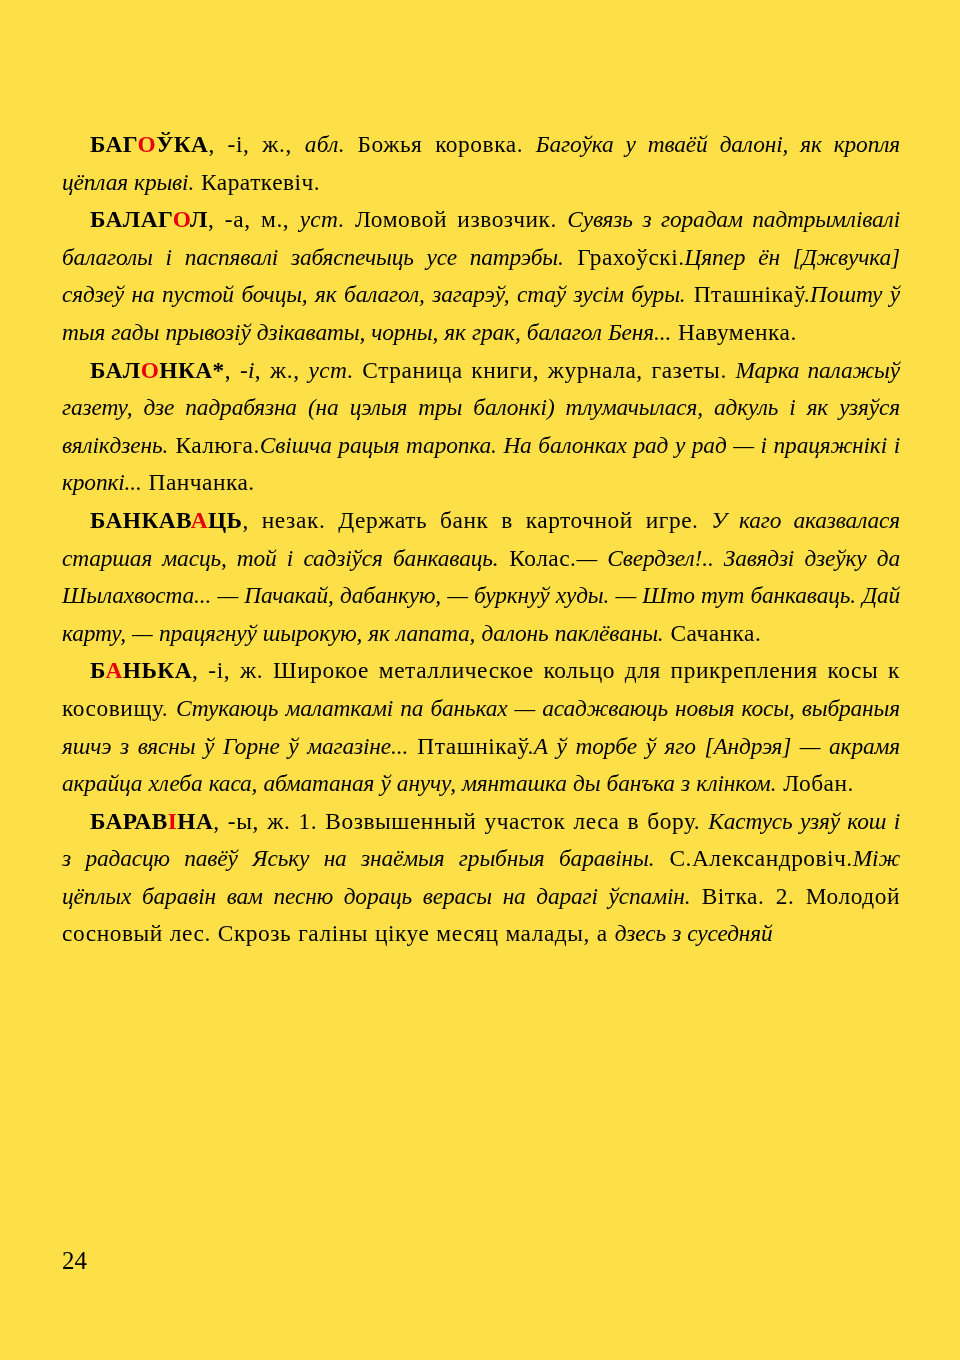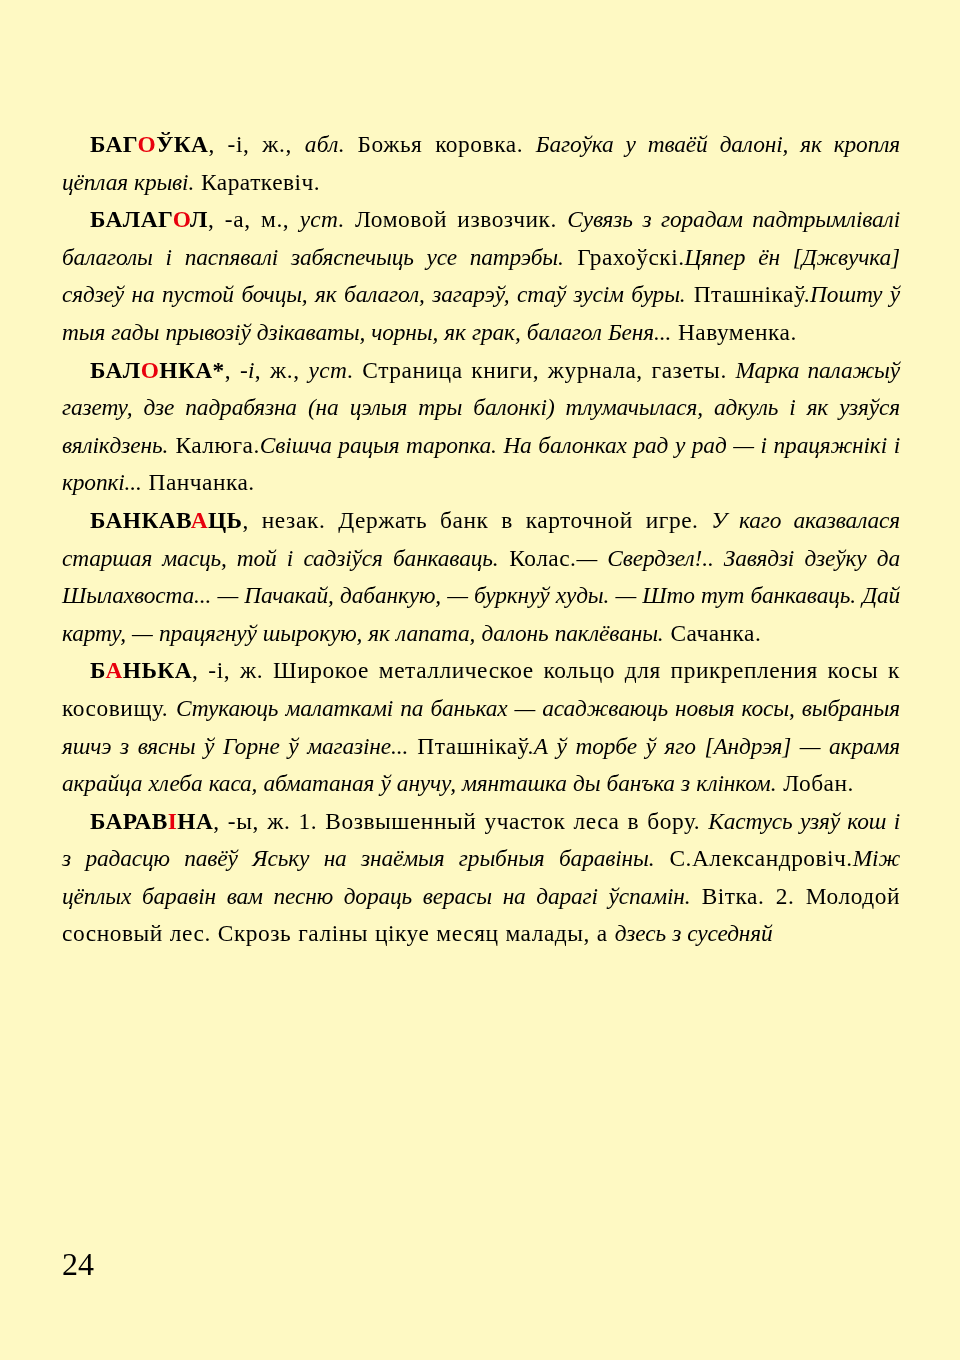--- a/index.html
+++ b/index.html
@@ -14,21 +14,21 @@
     font-family: "Liberation Serif", "DejaVu Serif", serif;
     color: #000000;
     overflow: hidden;
   }
 
   .page {
     position: absolute;
     left: 0; top: 0;
     width: 960px;
     height: 1360px;
-    background: #fef9c3;
+    background: #fde047;
   }
 
   .text-column {
     position: absolute;
     left: 62px;
     top: 126px;
     width: 838px;
   }
 
   .entry {
@@ -94,21 +94,21 @@
   }
 
   .sense-num {
     letter-spacing: 0.55px;
   }
 
   .folio {
     position: absolute;
     left: 62px;
     top: 1248px;
-    font-size: 32px;
+    font-size: 25px;
     line-height: 1;
     font-family: "Liberation Serif", "DejaVu Serif", serif;
     color: #000000;
   }
 </style>
 </head>
 <body>
 
 <div class="page">
 

